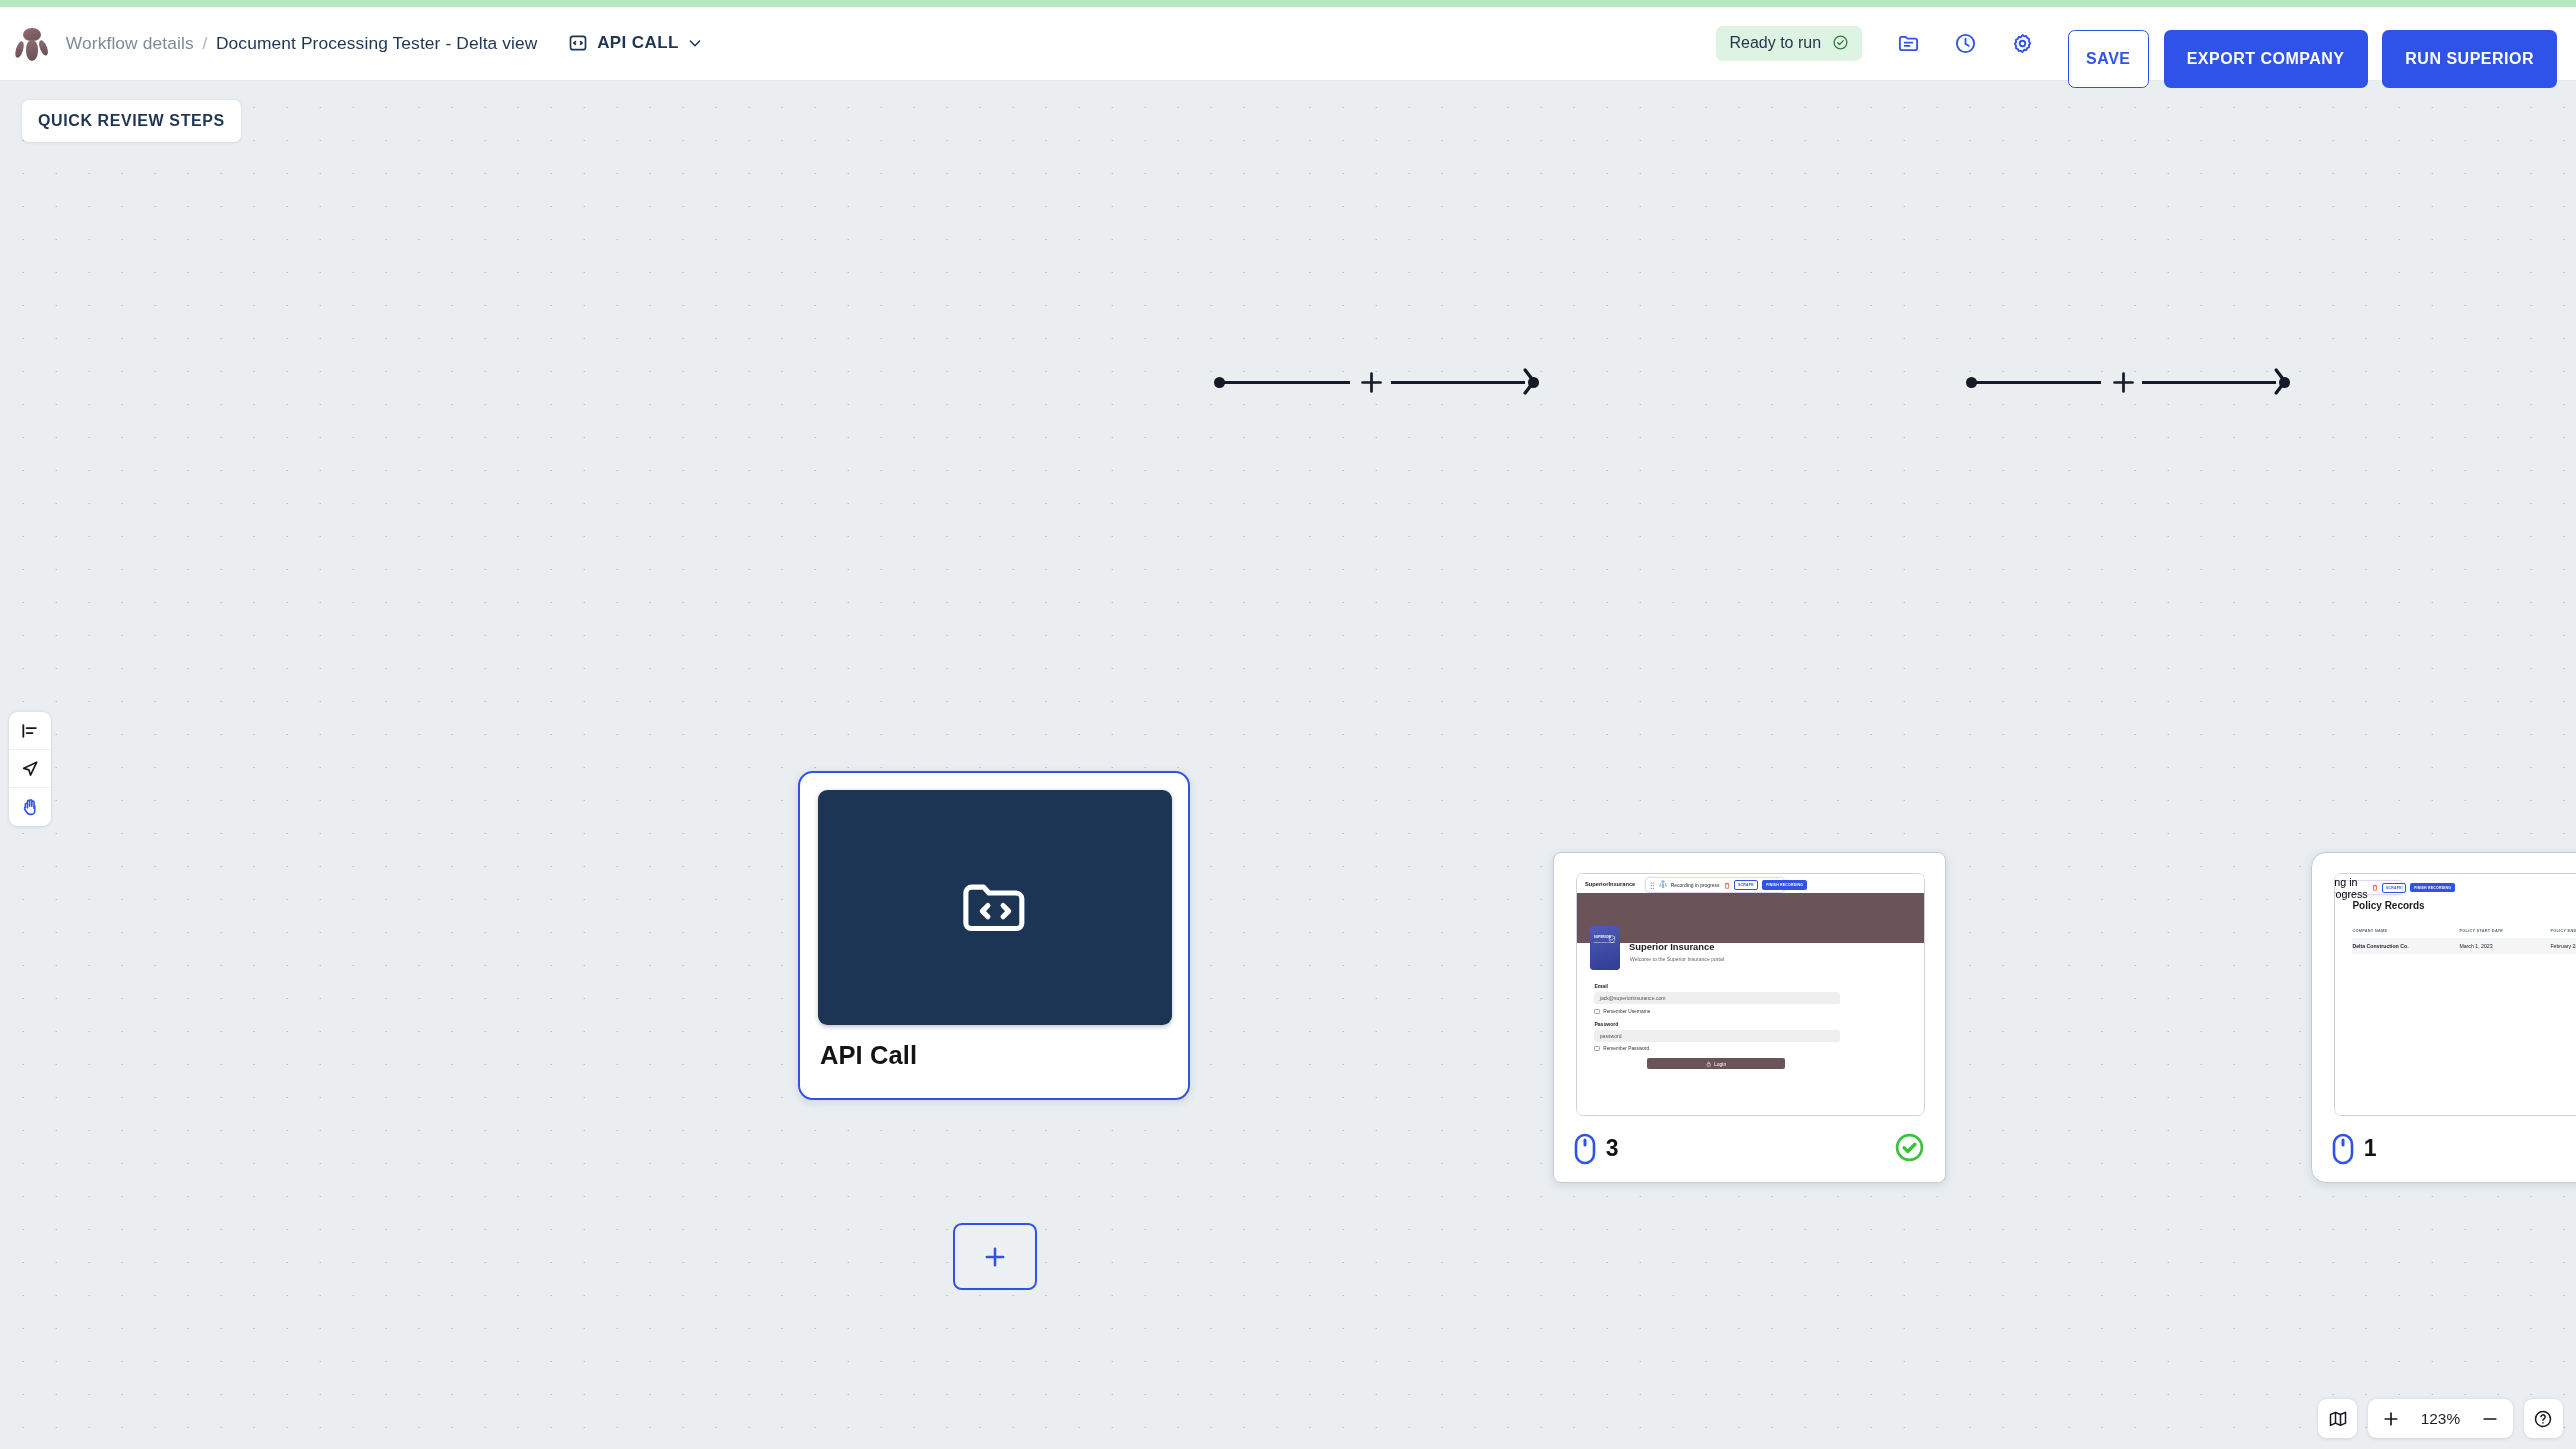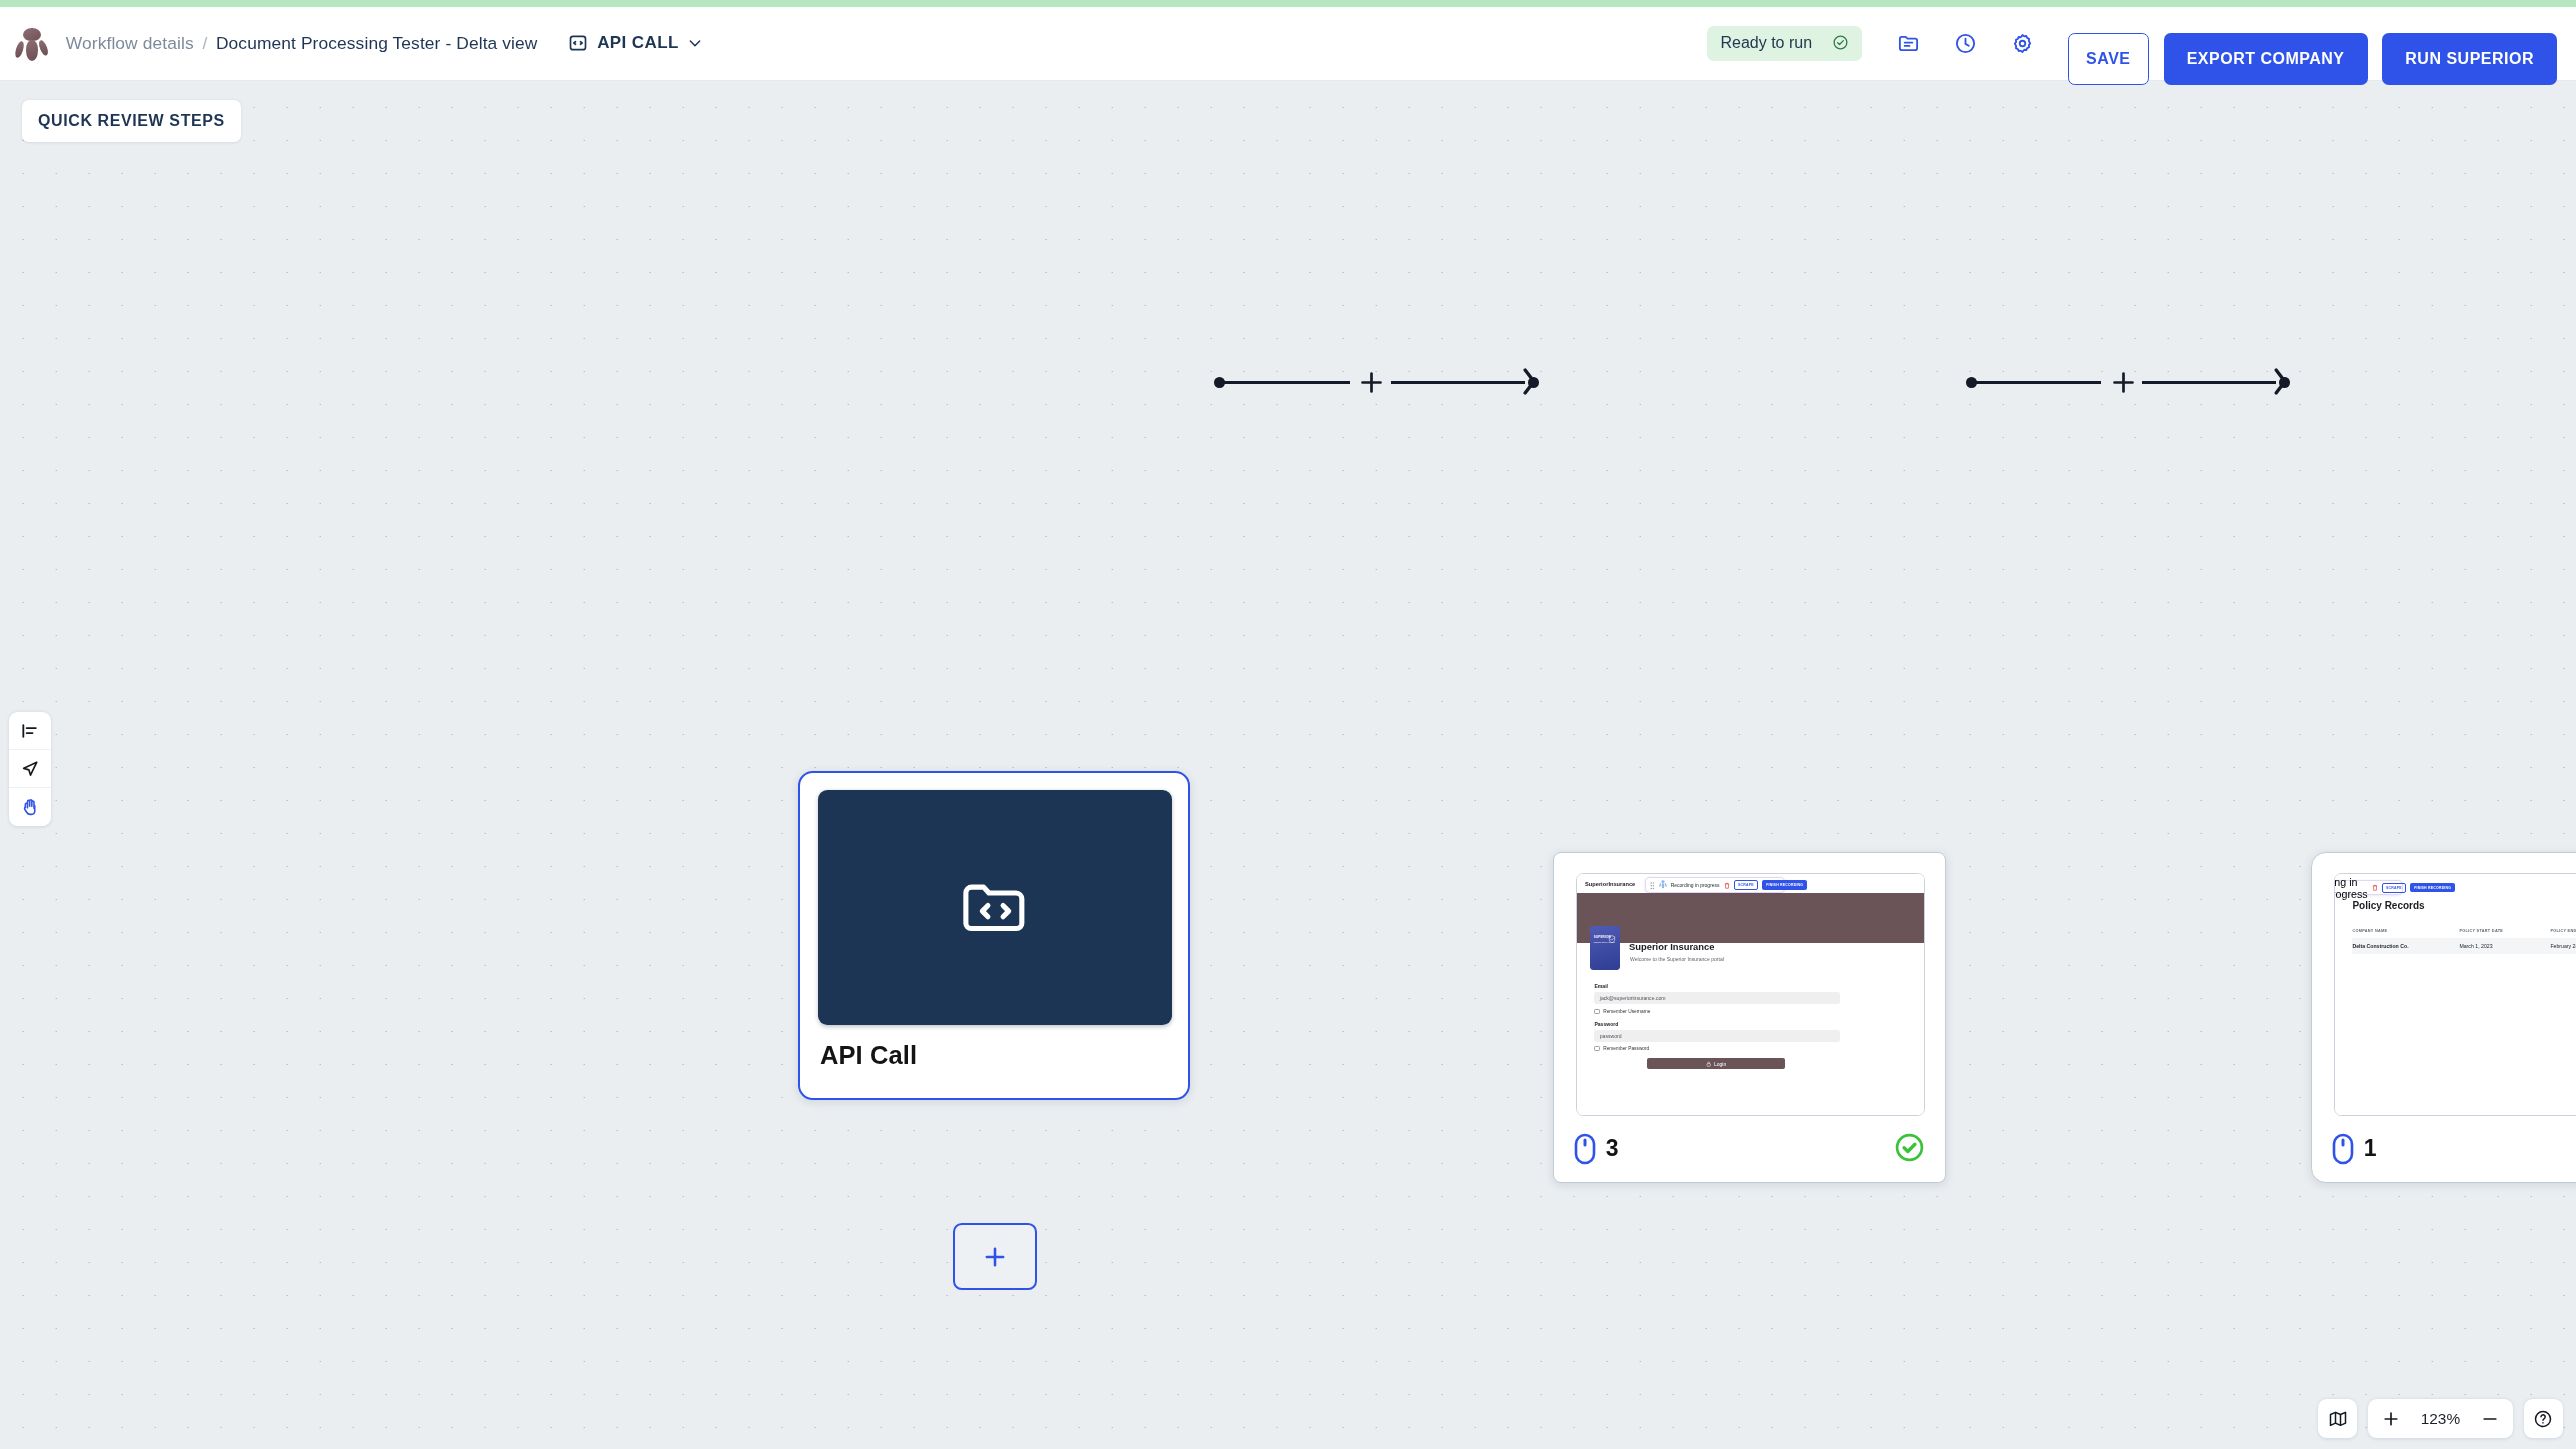--- a/index.html
+++ b/index.html
@@ -71,34 +71,34 @@
   .chip-label {
     font-size: 17px; font-weight: 700; color: #1f3554; letter-spacing: 0.4px;
   }
   .chip-caret { width: 16px; height: 16px; flex:none; }
 
   .header-right {
     margin-left: auto; display: flex; align-items: center;
     margin-right: 19px; gap: 0;
   }
   .status-pill {
-    display: flex; align-items: center; gap: 20px;
+    display: flex; align-items: center; gap: 11px;
     background: #dff3e2; border-radius: 6.7px;
     padding: 8px 13.4px; margin-right: 25.5px;
   }
   .status-pill .txt { font-size: 16px; color: #23384f; }
   .hdr-icon-btn {
     width: 42px; height: 42px; display: flex;
     align-items: center; justify-content: center; cursor: pointer;
     margin-right: 14.8px;
   }
   .btn {
     font-size: 16px; font-weight: 700; letter-spacing: 0.5px;
     border-radius: 6.7px; display: flex; align-items: center;
-    justify-content: center; cursor: pointer; height: 52px;
+    justify-content: center; cursor: pointer; height: 58px;
     white-space: nowrap;
     margin-top: 32px;
   }
   .btn-outline {
     background: #fff; border: 1.3px solid #2f53e8; color: #2f53e8;
     padding: 0 17.4px; margin-left: 9.4px;
   }
   .btn-primary {
     background: #2f53e8; color: #fff; padding: 0 23px; margin-left: 14.8px;
   }

